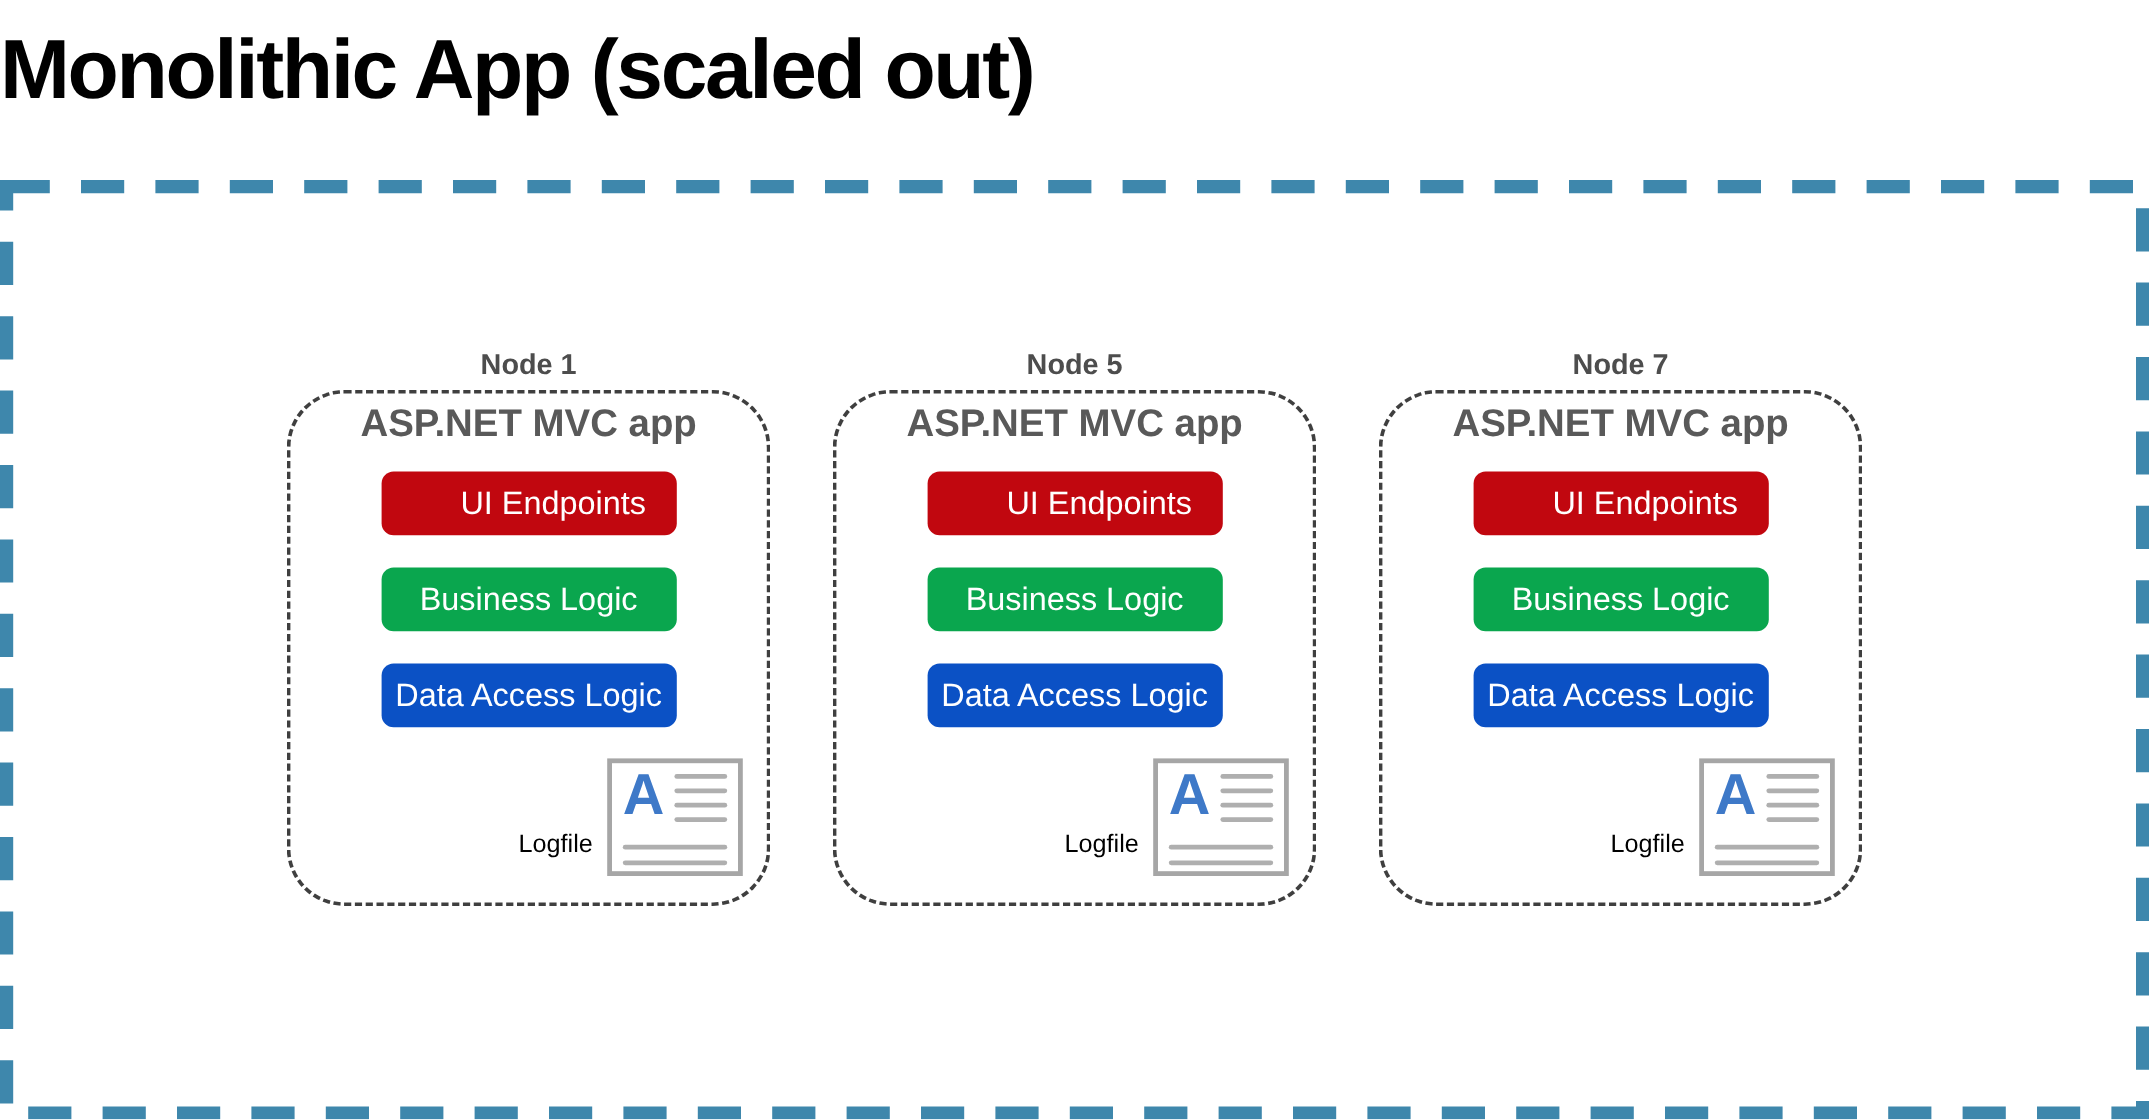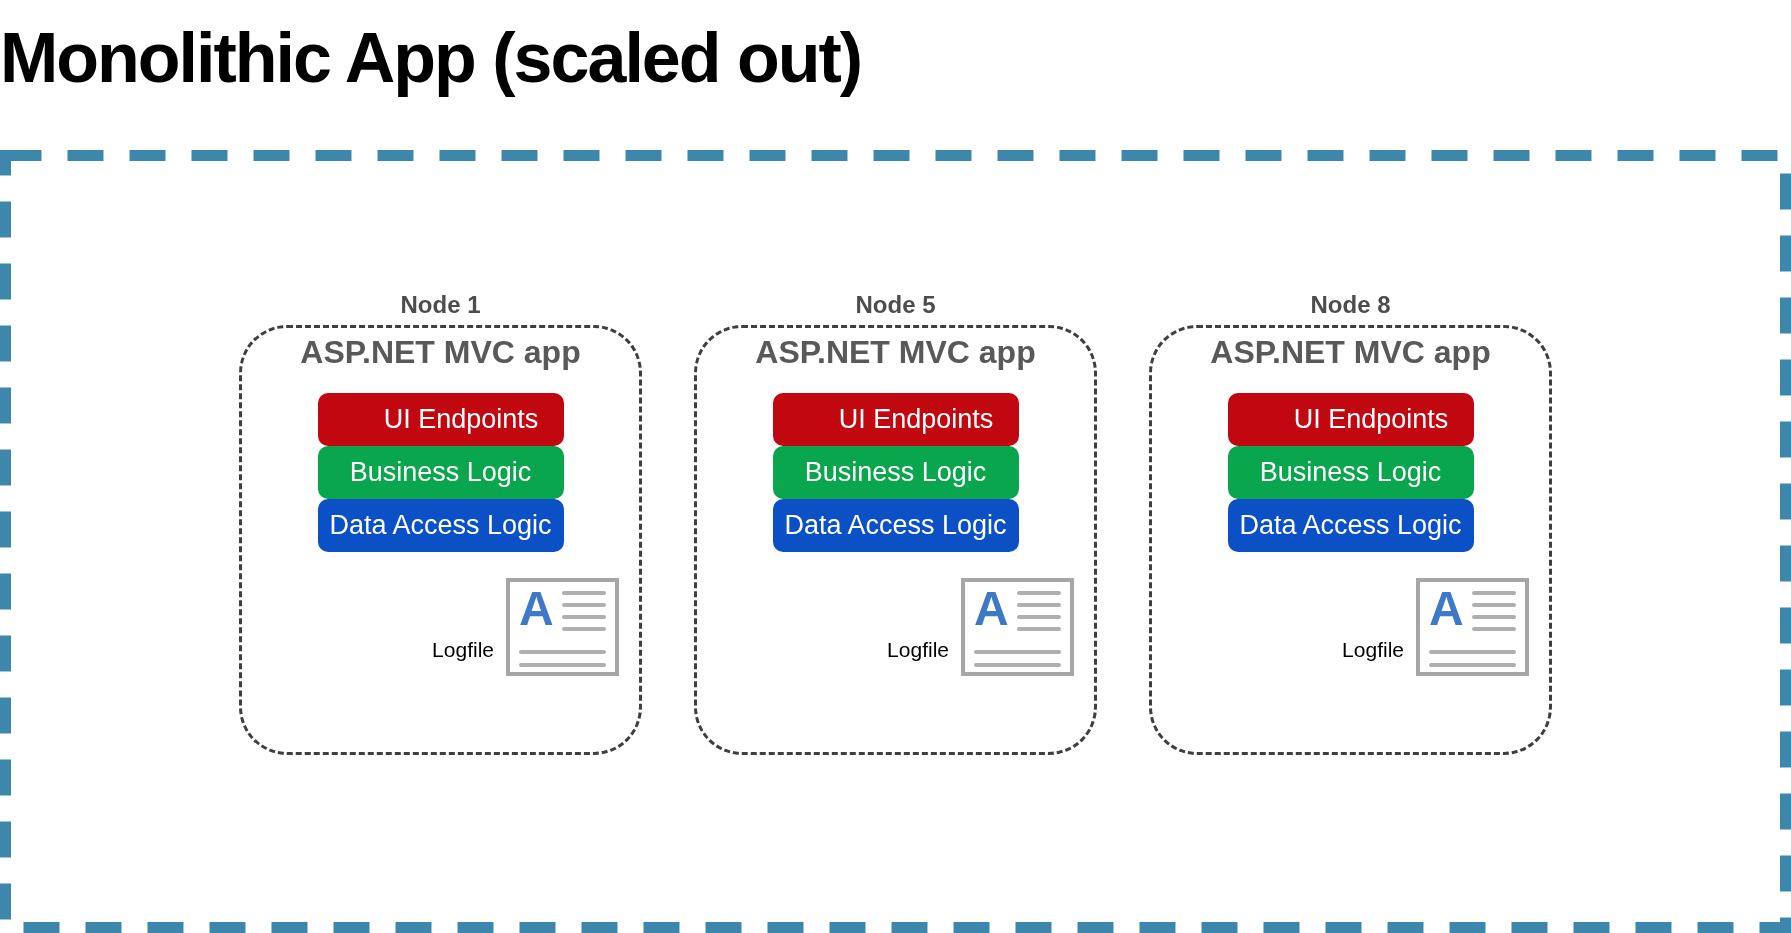--- a/index.html
+++ b/index.html
@@ -72,20 +72,21 @@
   .layer {
     width: 246px;
     height: 53px;
     box-sizing: border-box;
     border-radius: 10px;
     color: #ffffff;
     font-size: 27px;
     display: flex;
     align-items: center;
     justify-content: center;
+    margin-top: 27px;
     white-space: nowrap;
   }
   .app-title + .layer { margin-top: 22px; }
   .layer-ui       { background: var(--ui-endpoints); padding-left: 41px; }
   .layer-business { background: var(--business-logic); }
   .layer-data     { background: var(--data-access); }
   .logfile-row {
     margin-top: 26px;
     align-self: flex-end;
     margin-right: 20px;
@@ -197,21 +198,21 @@
             <div class="doc-lines-bottom">
                 <i></i>
                 <i></i>
               </div>
           </div>
         </div>
       </div>
     </div>
 
     <div class="node-group">
-      <div class="node-label">Node 8</div>
+      <div class="node-label">Node 7</div>
       <div class="node-box">
         <div class="app-title">ASP.NET MVC app</div>
         <div class="layer layer-ui">UI Endpoints</div>
         <div class="layer layer-business">Business Logic</div>
         <div class="layer layer-data">Data Access Logic</div>
         <div class="logfile-row">
           <span class="logfile-label">Logfile</span>
           <div class="doc-icon">
             <div class="doc-top">
               <span class="doc-a">A</span>

